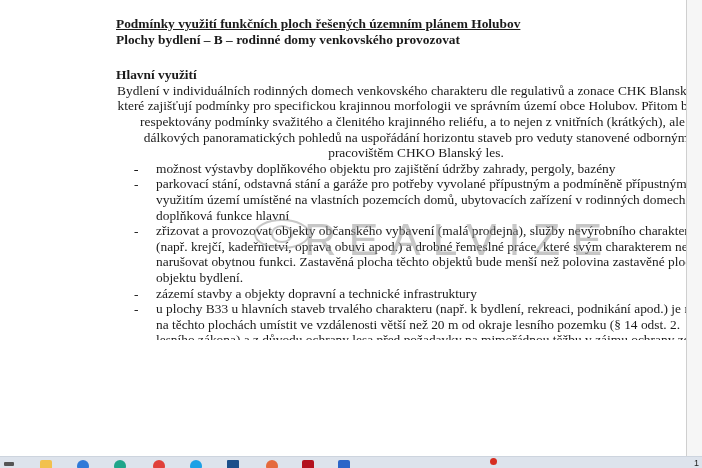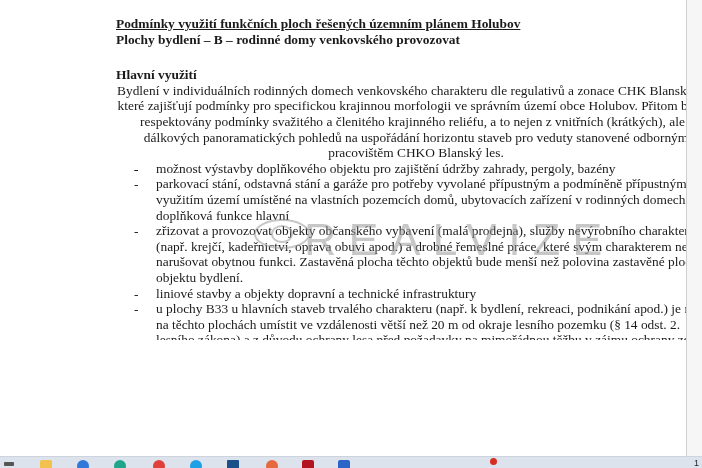--- a/index.html
+++ b/index.html
@@ -60,21 +60,21 @@
     <div class="spacer"></div>
 
     <p class="h">Hlavní využití</p>
     <p class="para">Bydlení v individuálních rodinných domech venkovského charakteru dle regulativů a zonace CHK Blanský les, které zajišťují podmínky pro specifickou krajinnou morfologii ve správním území obce Holubov. Přitom budou respektovány podmínky svažitého a členitého krajinného reliéfu, a to nejen z vnitřních (krátkých), ale i dálkových panoramatických pohledů na uspořádání horizontu staveb pro veduty stanovené odborným pracovištěm CHKO Blanský les.</p>
 
     <ul class="bullets">
       <li><span class="dash">-</span></li>
       <li><span class="dash">-</span><span>možnost výstavby doplňkového objektu pro zajištění údržby zahrady, pergoly, bazény</span></li>
       <li><span class="dash">-</span><span>parkovací stání, odstavná stání a garáže pro potřeby vyvolané přípustným a podmíněně přípustným využitím území umístěné na vlastních pozemcích domů, ubytovacích zařízení v rodinných domech jako doplňková funkce hlavní</span></li>
       <li><span class="dash">-</span><span>zřizovat a provozovat objekty občanského vybavení (malá prodejna), služby nevýrobního charakteru (např. krejčí, kadeřnictví, oprava obuvi apod.) a drobné řemeslné práce, které svým charakterem nebude narušovat obytnou funkci. Zastavěná plocha těchto objektů bude menší než polovina zastavěné plochy objektu bydlení.</span></li>
-      <li><span class="dash">-</span><span>liniové stavby a objekty dopravní a technické infrastruktury</span></li>
+      <li><span class="dash">-</span><span>zázemí stavby a objekty dopravní a technické infrastruktury</span></li>
       <li><span class="dash">-</span><span> u plochy B33 u hlavních staveb trvalého charakteru (např. k bydlení, rekreaci, podnikání apod.) je mono na těchto plochách umístit ve vzdálenosti větší než 20 m od okraje lesního pozemku (§ 14 odst. 2. lesního zákona) a z důvodu ochrany lesa před požadavky na mimořádnou těžbu v zájmu ochrany zdraví a majetku před pádem stromů nebo jejich částí. Ve vzdálenosti mění než 20 m od okraje lesa je přípustné umisťování staveb</span></li>
     </ul>
   </div>
 
   <div class="watermark">
     <svg width="60" height="46" viewBox="0 0 60 46" style="position:absolute;left:0;top:0">
       <ellipse cx="30" cy="24" rx="27" ry="14" fill="none" stroke="#9a9a9a" stroke-width="2"></ellipse>
       <ellipse cx="30" cy="24" rx="10" ry="8" fill="none" stroke="#9a9a9a" stroke-width="2"></ellipse>
     </svg>
     <span class="watermark-text">REALVIZE</span>

